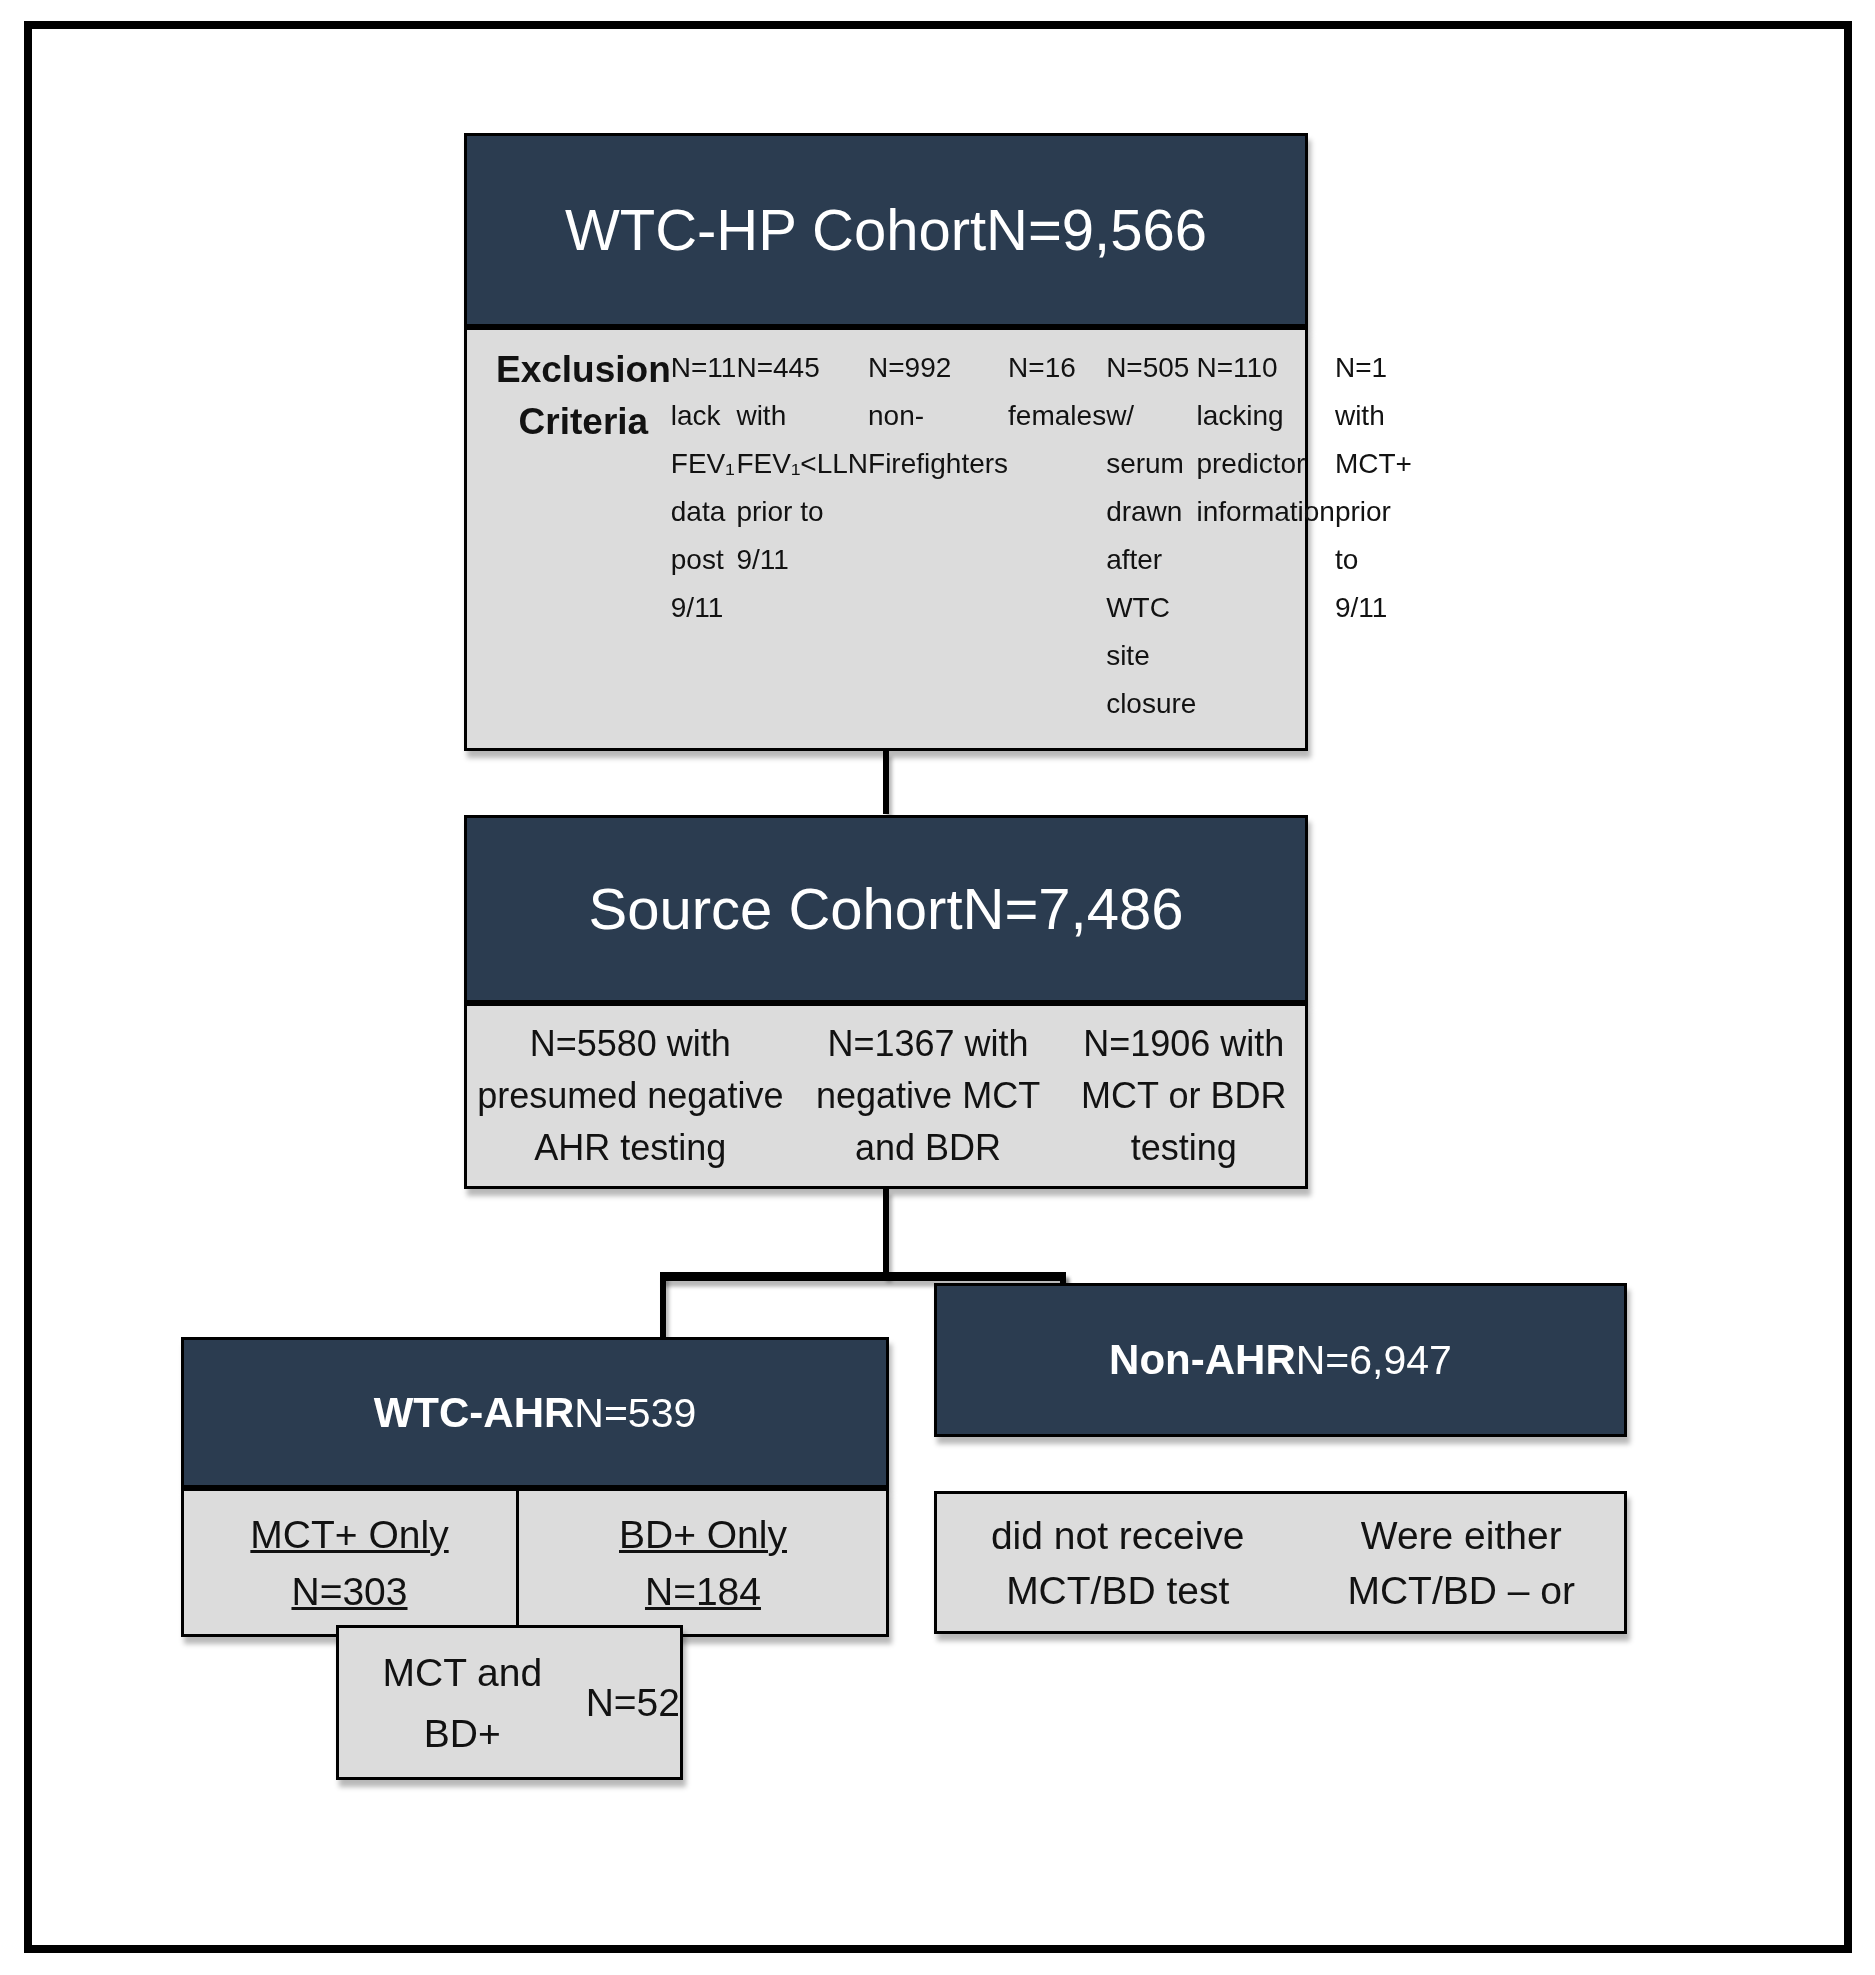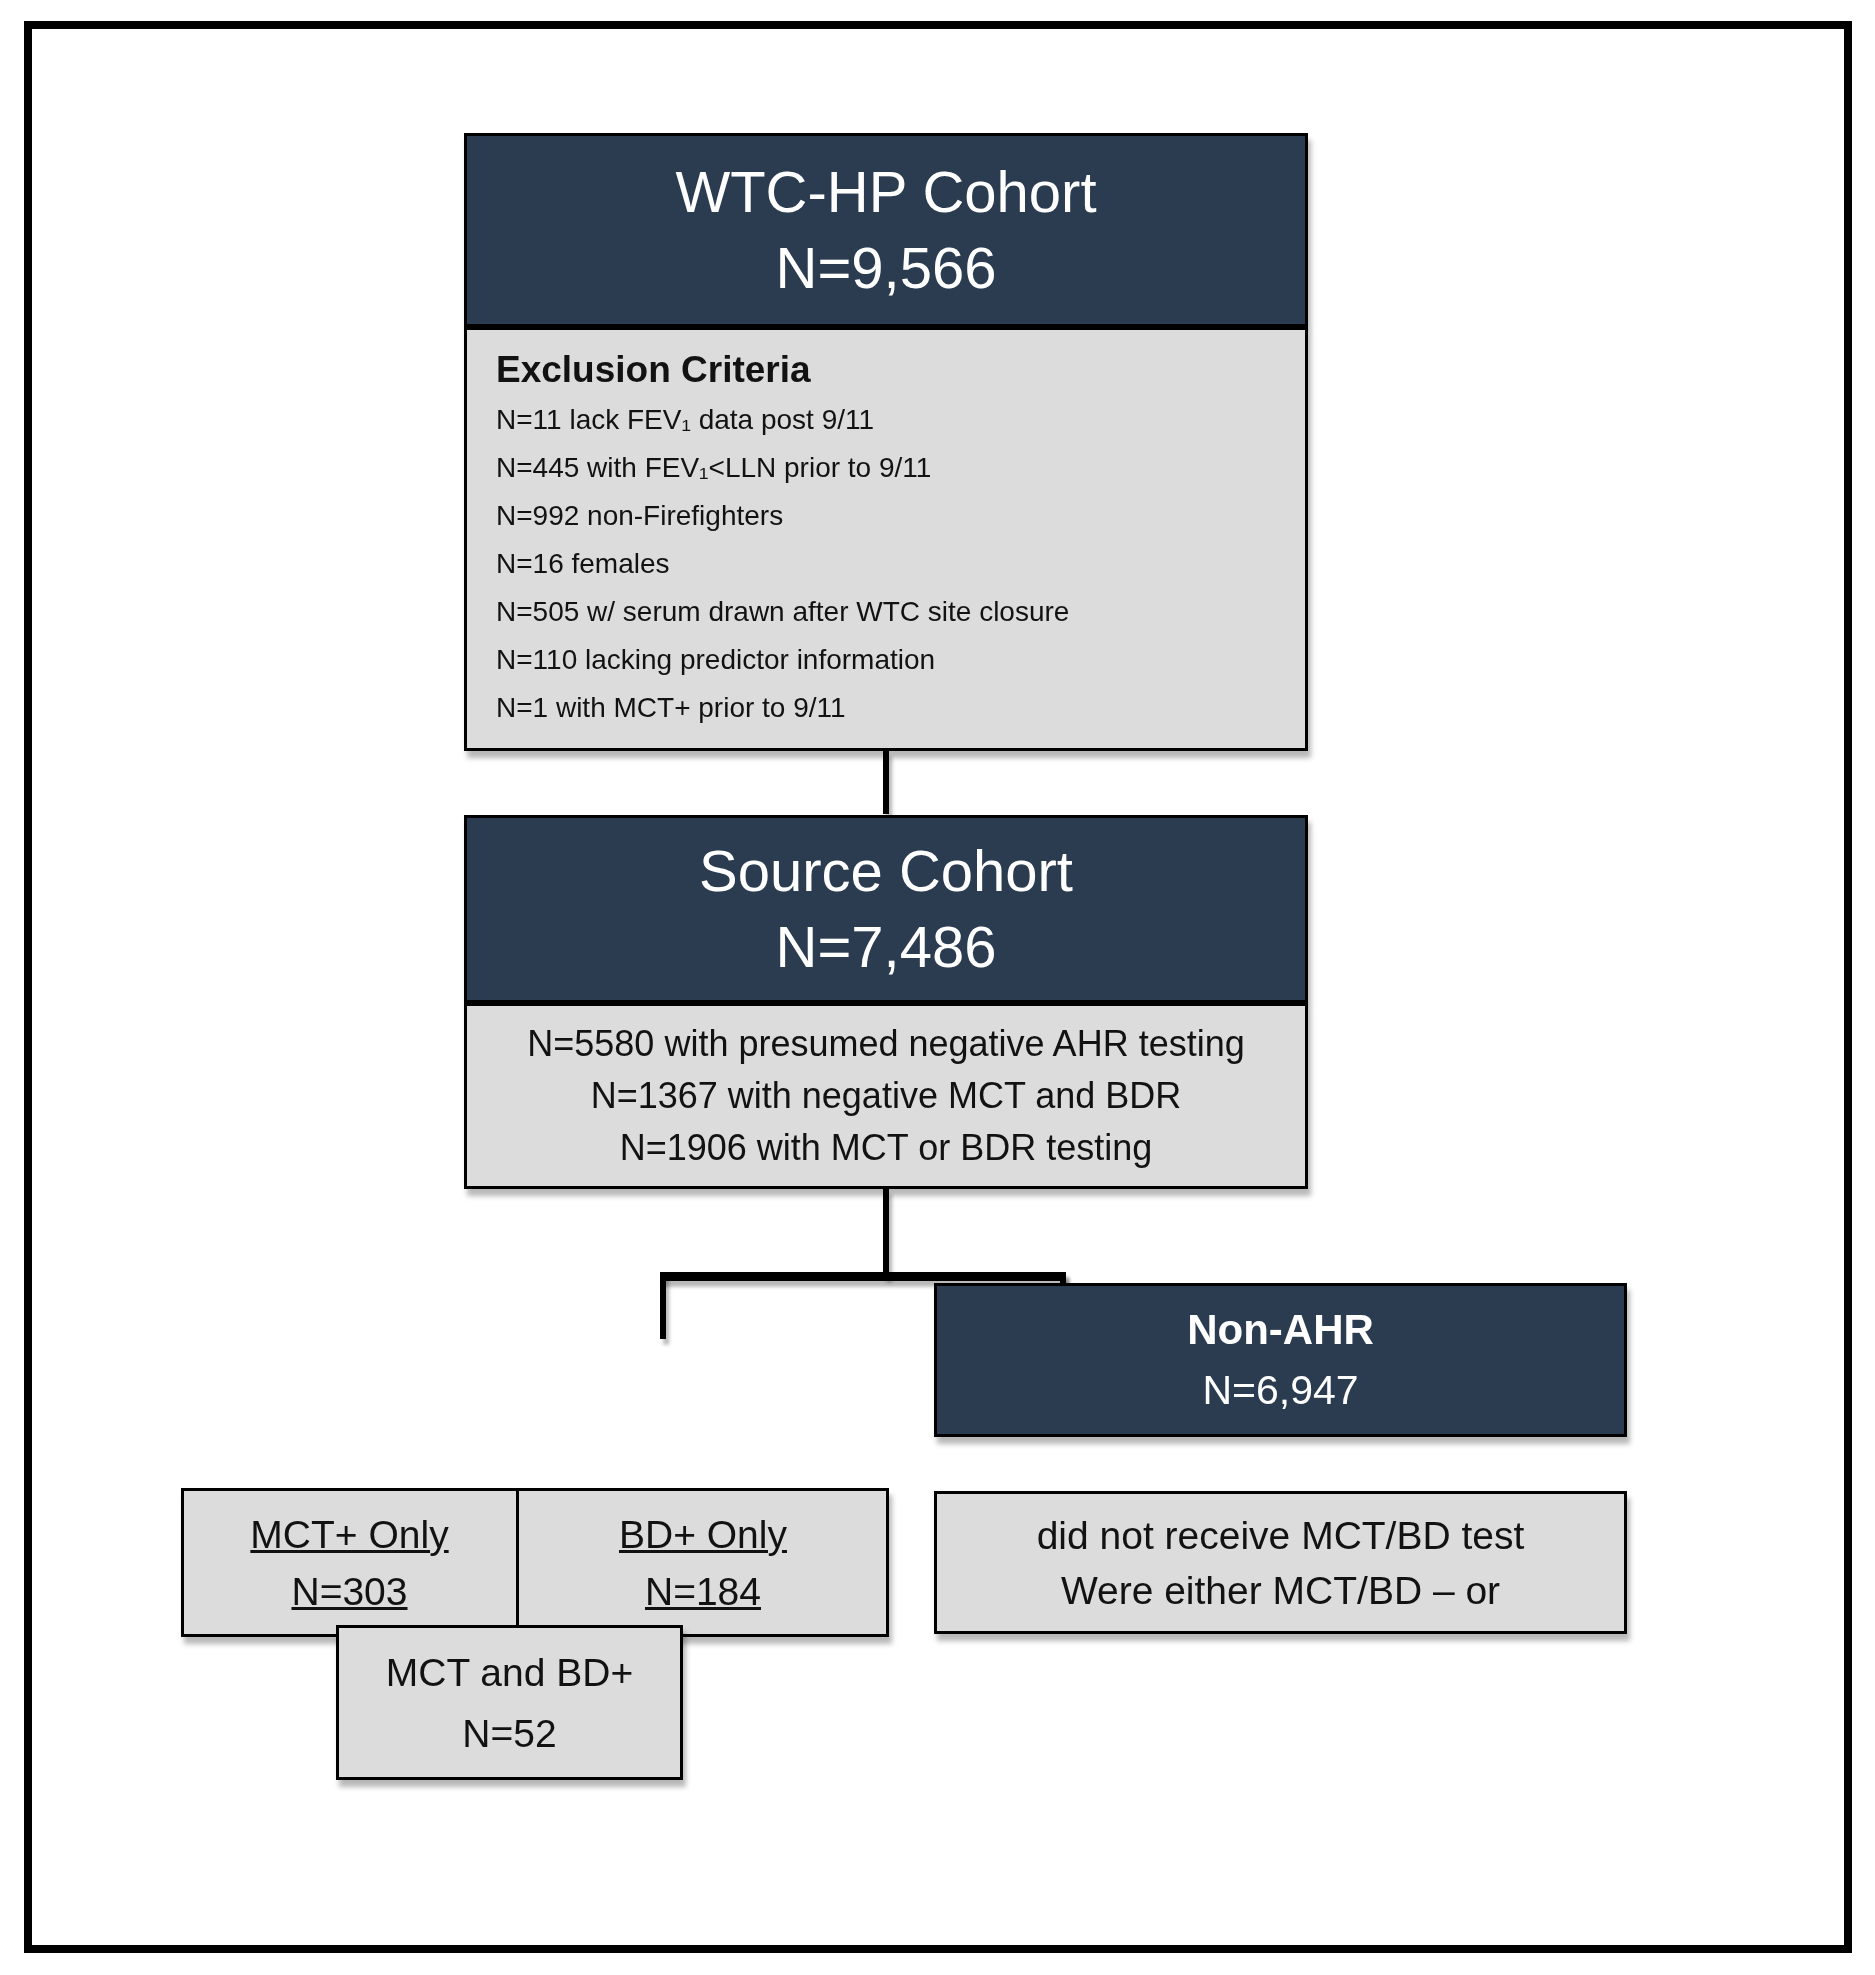--- a/index.html
+++ b/index.html
@@ -20,21 +20,21 @@
     overflow:hidden;
   }
   .outer-frame{
     position:absolute;left:24px;top:21px;width:1828px;height:1932px;
     border:8.3px solid var(--line_black);
     background:transparent;
   }
   .box{
     position:absolute;
     border:3.8px solid var(--line_black);
-    display:flex;flex-direction:column;
+    display:flex;flex-direction:row;
     align-items:center;justify-content:center;
     text-align:center;
     box-shadow:3.2px 7px 5.1px rgba(0,0,0,0.28);
   }
   .navy{background:var(--navy);color:var(--text_light);}
   .gray{background:var(--panel_gray);color:var(--text_dark);}
 
   
   .b-wtc-hp   {left:464px;top:133px;width:844px;height:194px;}
   .b-excl     {left:464px;top:327px;width:844px;height:424px;justify-content:flex-start;align-items:flex-start;padding:14px 25.4px 0 29px;text-align:left;}
@@ -106,20 +106,24 @@
     <div class="srcdet-line">N=5580 with presumed negative AHR testing</div>
     <div class="srcdet-line">N=1367 with negative MCT and BDR</div>
     <div class="srcdet-line">N=1906 with MCT or BDR testing</div>
   </div>
 
   <div class="conn conn-v2"></div>
   <div class="conn conn-h"></div>
   <div class="conn conn-dl"></div>
   <div class="conn conn-dr"></div>
 
+  <div class="box navy b-wtcahr">
+    <div class="t-md-title">WTC-AHR</div>
+    <div class="t-md">N=539</div>
+  </div>
 
   <div class="box gray b-cells">
     <div class="cell cell-l">
       <div class="cell-line">MCT+ Only</div>
       <div class="cell-line">N=303</div>
     </div>
     <div class="cell cell-r">
       <div class="cell-line">BD+ Only</div>
       <div class="cell-line">N=184</div>
     </div>

